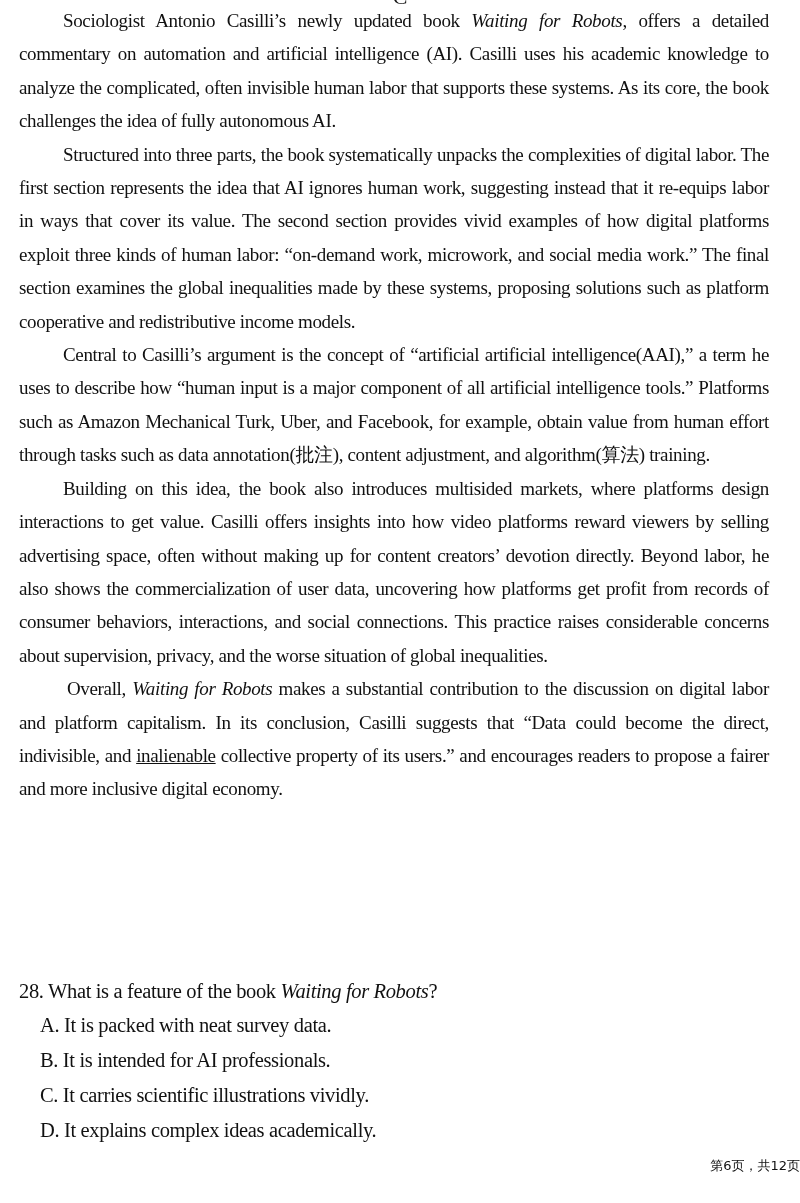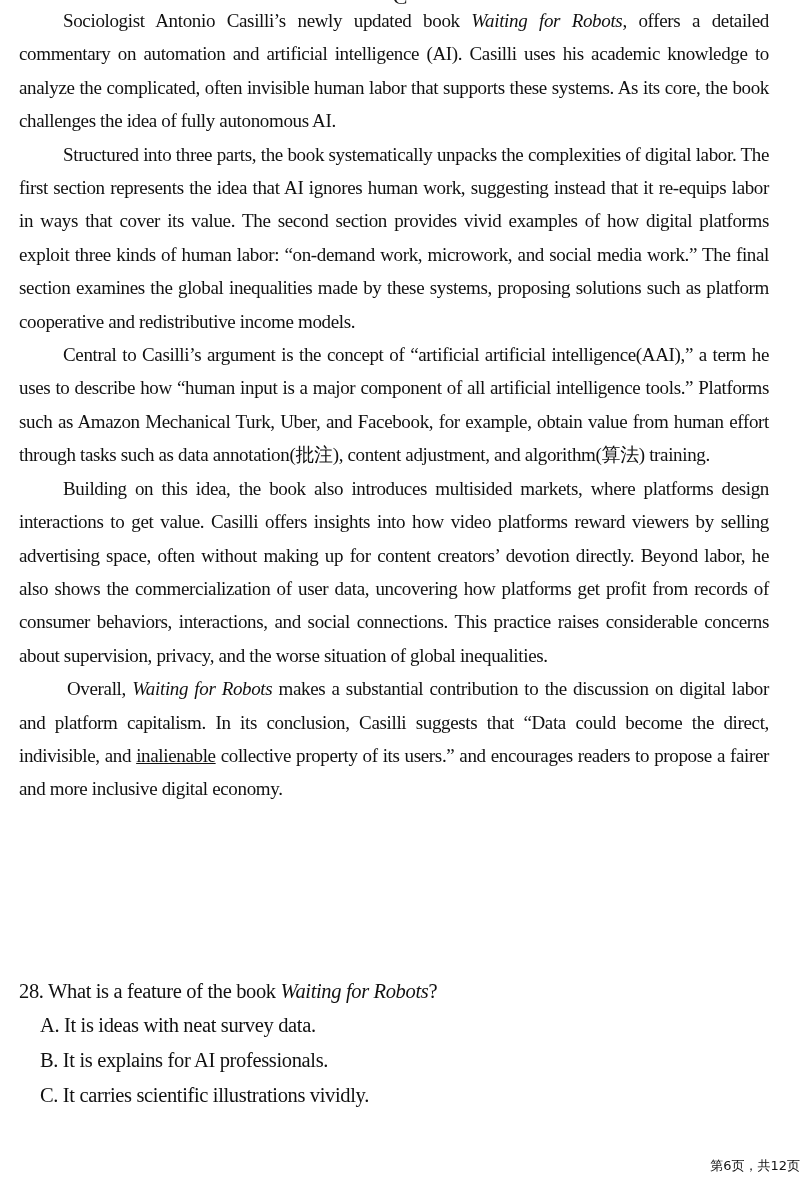--- a/index.html
+++ b/index.html
@@ -43,19 +43,20 @@
   <p><span>Sociologist Antonio Casilli’s newly updated book </span><em>Waiting for Robots</em><span>, offers a detailed commentary on automation and artificial intelligence (AI). Casilli uses his academic knowledge to analyze the complicated, often invisible human labor that supports these systems. As its core, the book challenges the idea of fully autonomous AI.</span></p>
   <p>Structured into three parts, the book systematically unpacks the complexities of digital labor. The first section represents the idea that AI ignores human work, suggesting instead that it re-equips labor in ways that cover its value. The second section provides vivid examples of how digital platforms exploit three kinds of human labor: “on-demand work, microwork, and social media work.” The final section examines the global inequalities made by these systems, proposing solutions such as platform cooperative and redistributive income models.</p>
   <p>Central to Casilli’s argument is the concept of “artificial artificial intelligence(AAI),” a term he uses to describe how “human input is a major component of all artificial intelligence tools.” Platforms such as Amazon Mechanical Turk, Uber, and Facebook, for example, obtain value from human effort through tasks such as data annotation(批注), content adjustment, and algorithm(算法) training.</p>
   <p>Building on this idea, the book also introduces multisided markets, where platforms design interactions to get value. Casilli offers insights into how video platforms reward viewers by selling advertising space, often without making up for content creators’ devotion directly. Beyond labor, he also shows the commercialization of user data, uncovering how platforms get profit from records of consumer behaviors, interactions, and social connections. This practice raises considerable concerns about supervision, privacy, and the worse situation of global inequalities.</p>
   <p class="p6"><span>Overall, </span><em>Waiting for Robots</em><span> makes a substantial contribution to the discussion on digital labor and platform capitalism. In its conclusion, Casilli suggests that “Data could become the direct, indivisible, and </span><span class="ul">inalienable</span><span> collective property of its users.” and encourages readers to propose a fairer and more inclusive digital economy.</span></p>
 </div>
 
 <div class="question">
   <p class="q-stem"><span>28. What is a feature of the book </span><em>Waiting for Robots</em><span>?</span></p>
   <ul class="options">
-    <li>A. It is ideas with neat survey data.</li>
-    <li>B. It is explains for AI professionals.</li>
+    <li>A. It is packed with neat survey data.</li>
+    <li>B. It is intended for AI professionals.</li>
     <li>C. It carries scientific illustrations vividly.</li>
+    <li>D. It explains complex ideas academically.</li>
   </ul>
 </div>
 
 <div class="footer">第6页，共12页</div>
 
 </body></html>

